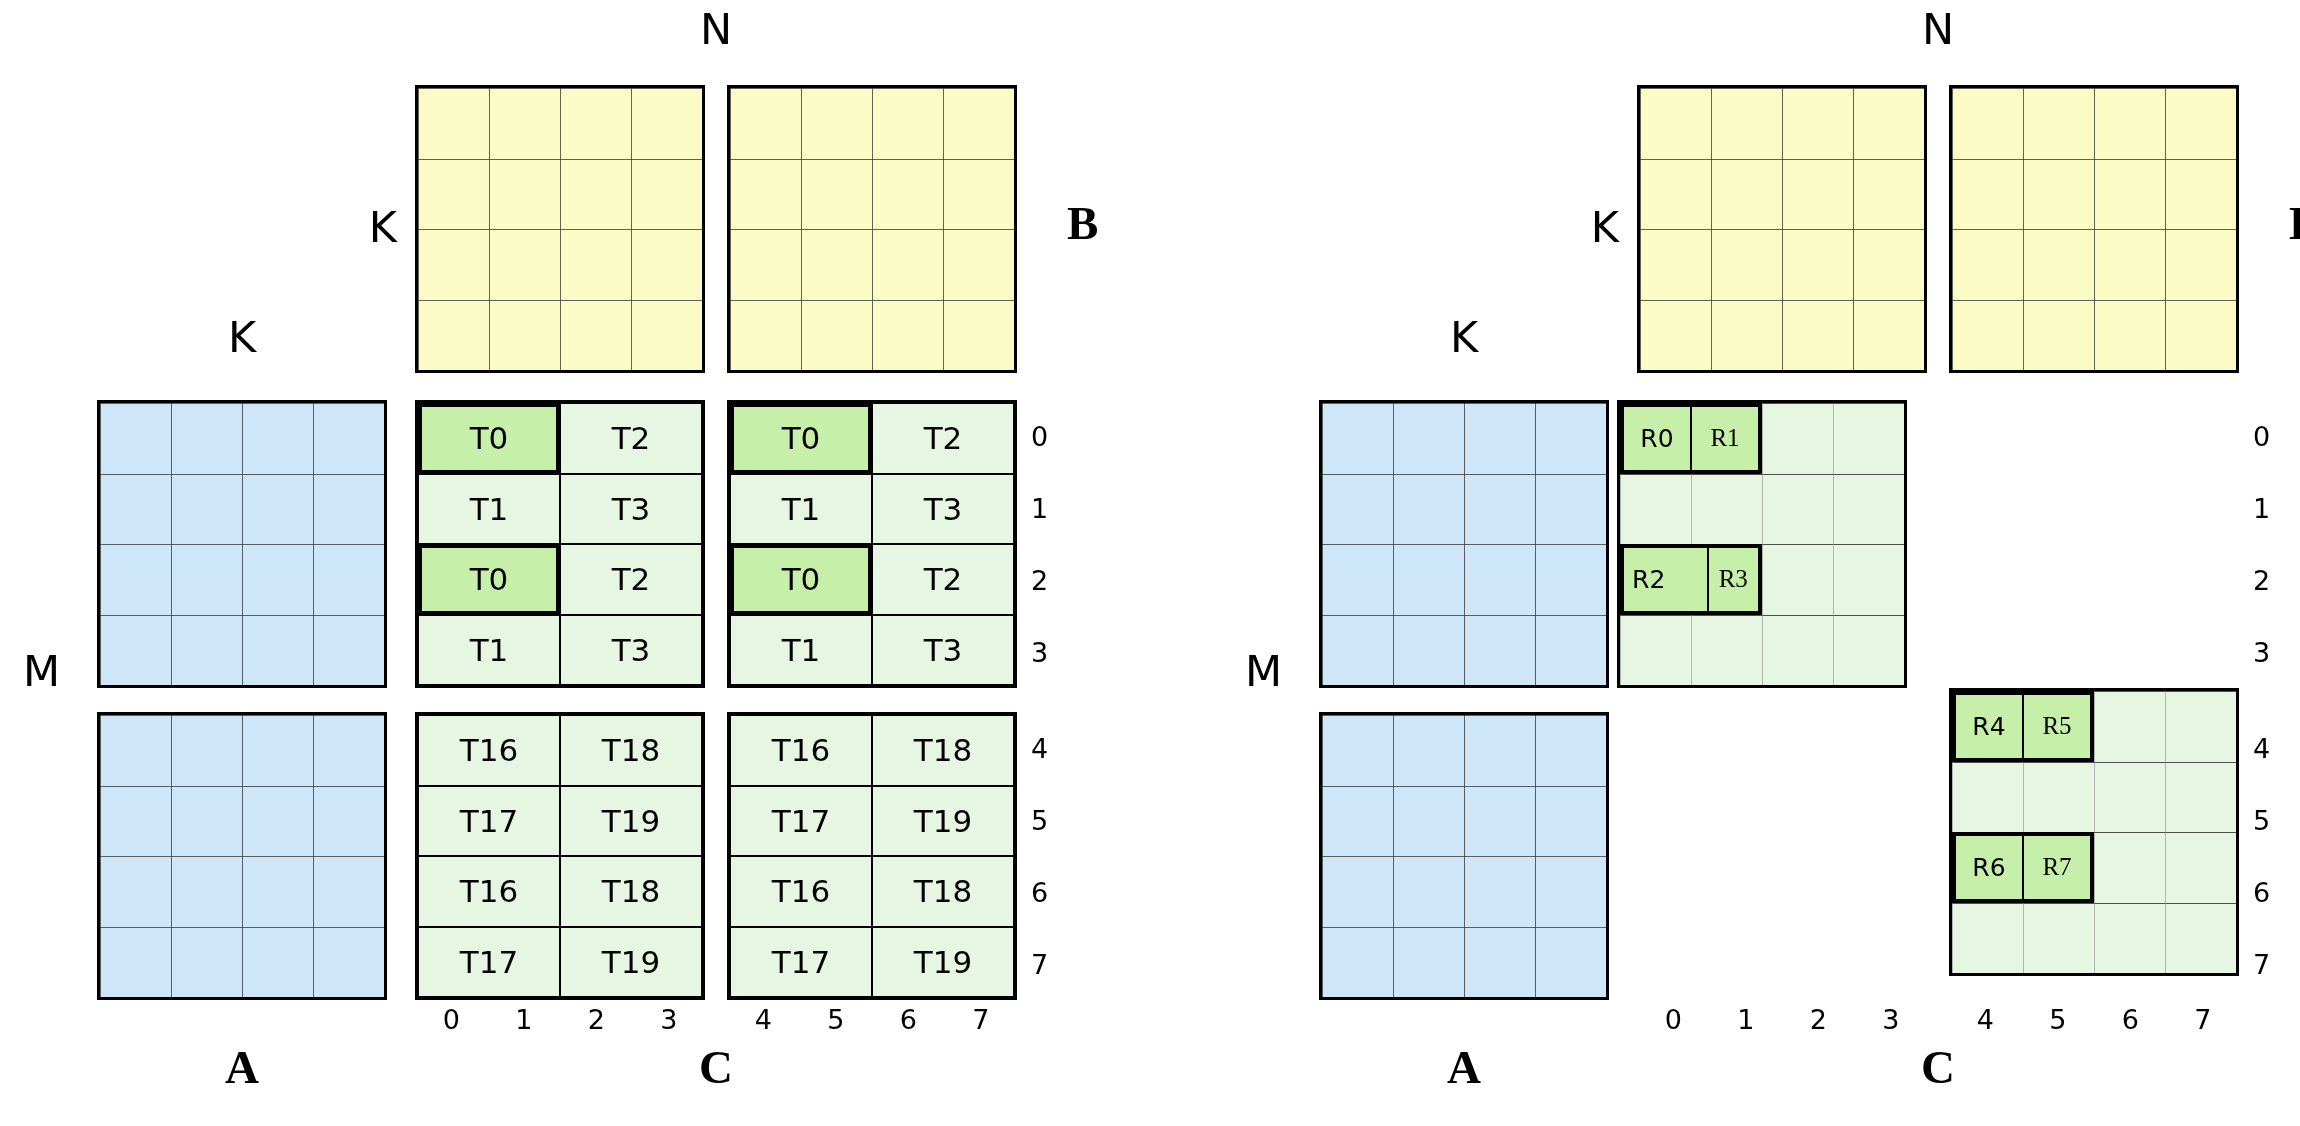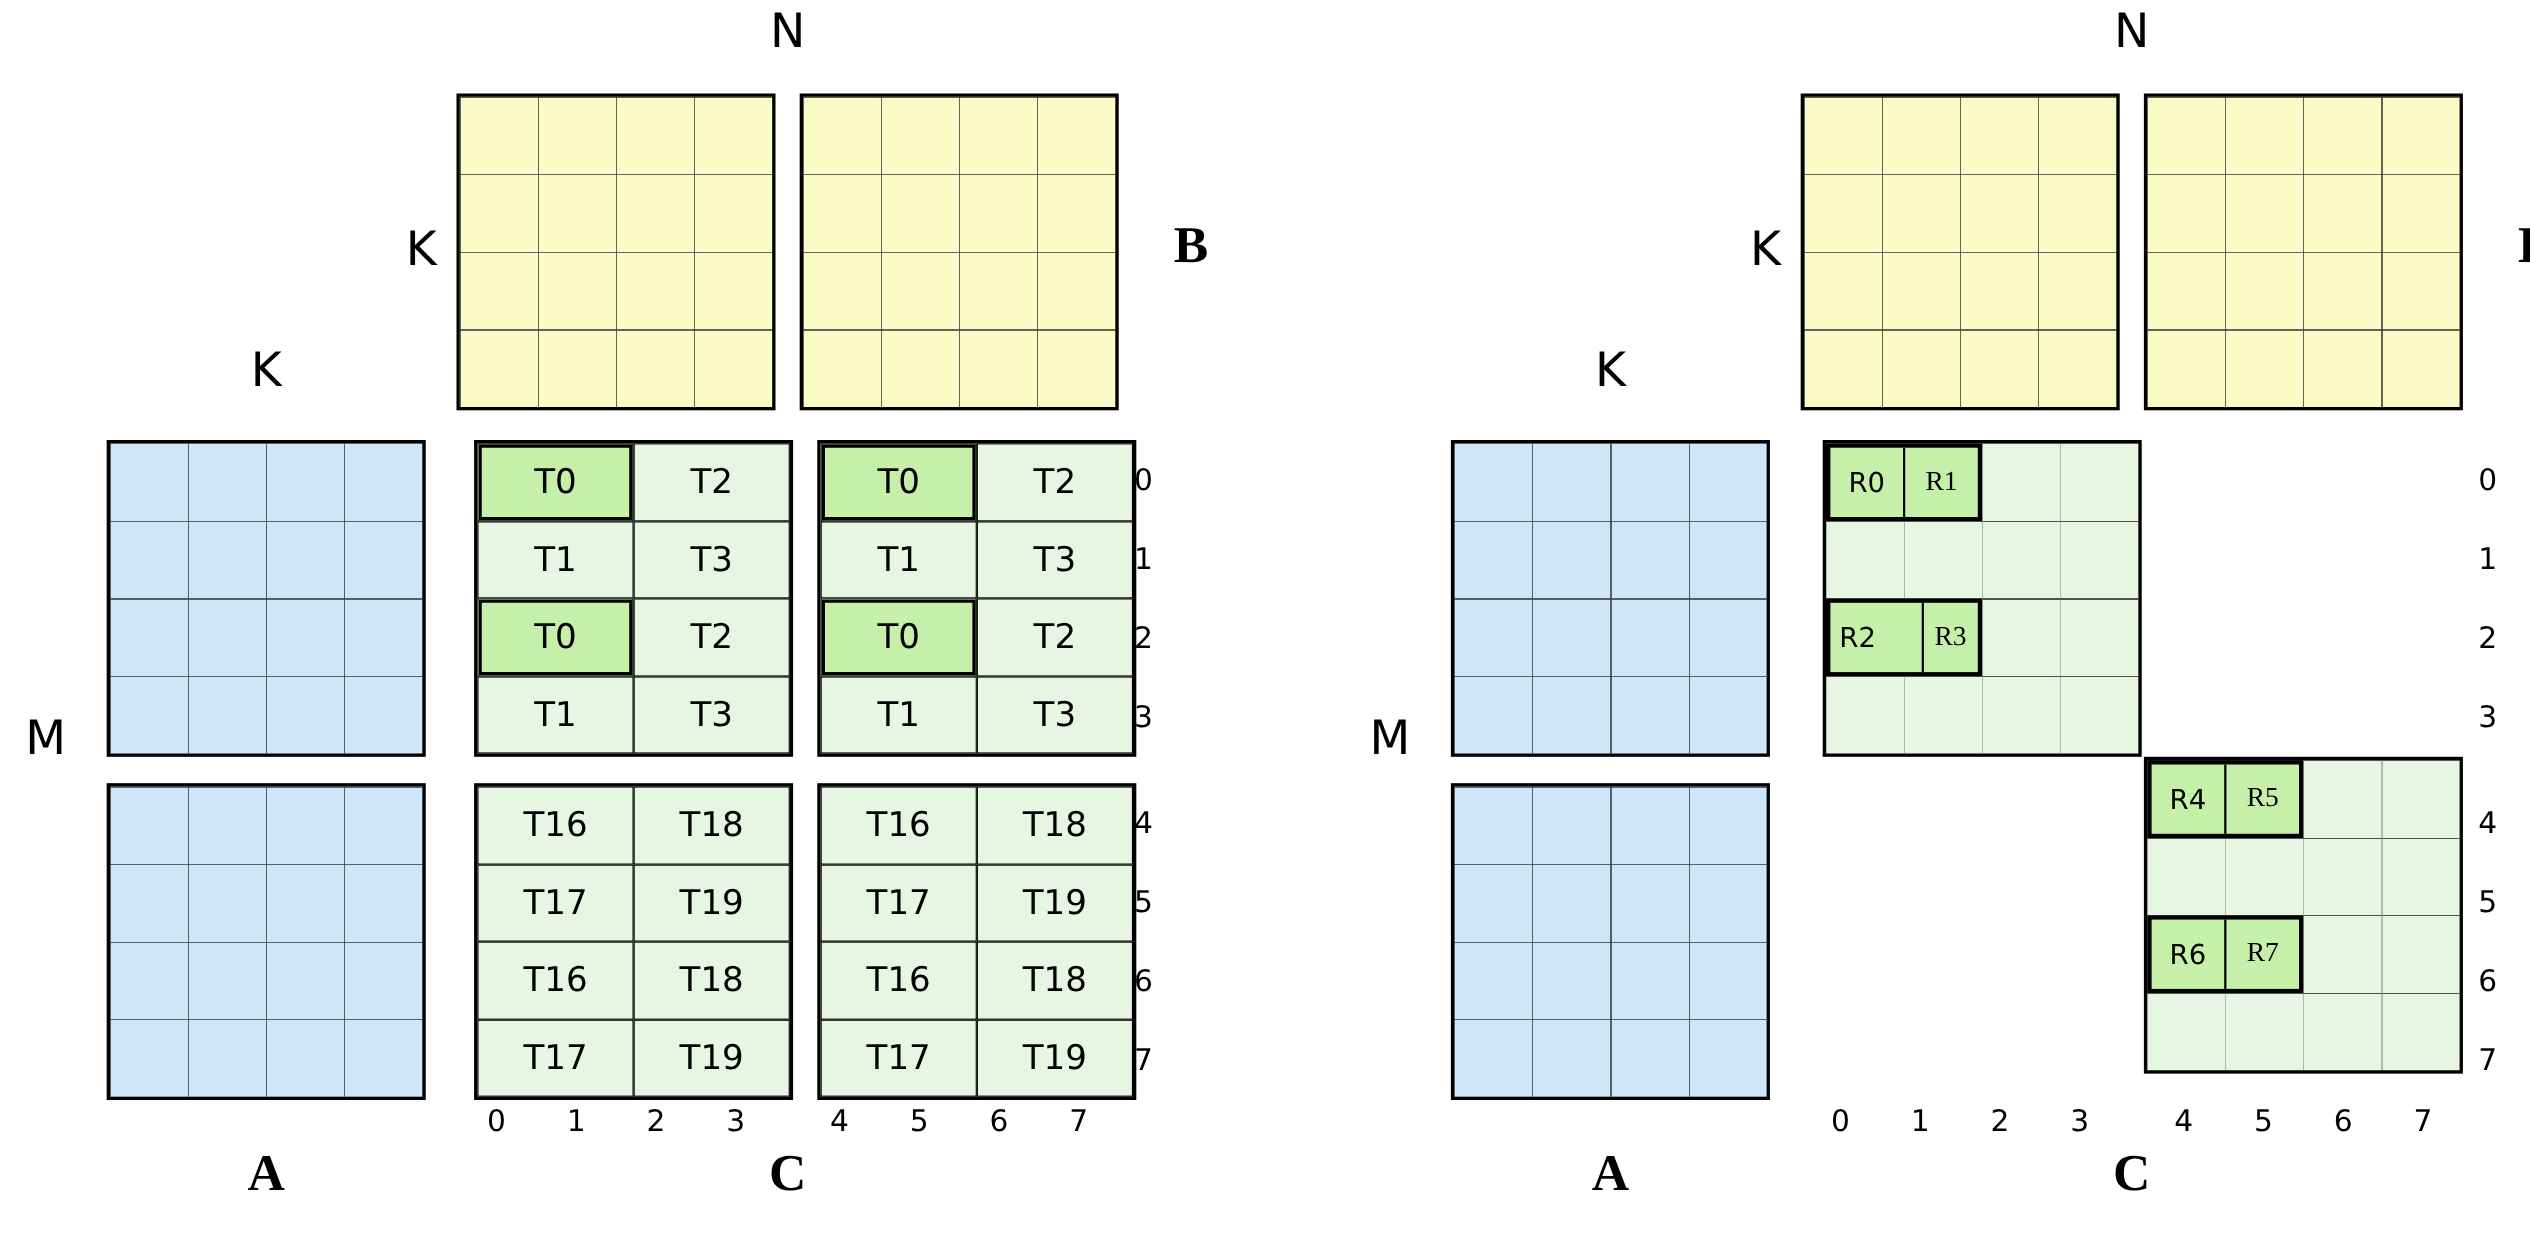--- a/index.html
+++ b/index.html
@@ -18,21 +18,20 @@
   .mat.a{background-color:var(--a-fill,#CDE6F8);}
   .mat.b{background-color:var(--b-fill,#FBFBC6);}
   .grid4{
     background-image:
       repeating-linear-gradient(to right, rgba(60,60,60,0.8) 0px, rgba(60,60,60,0.8) 1px, transparent 1px, transparent 25%),
       repeating-linear-gradient(to bottom, rgba(60,60,60,0.8) 0px, rgba(60,60,60,0.8) 1px, transparent 1px, transparent 25%);
   }
   .c-tiles{
     display:grid;grid-template-columns:1fr 1fr;grid-template-rows:repeat(4,1fr);
     background-color:var(--c-fill,#E7F6E2);
-    margin-left:16px;
   }
   .c-cell{
     border:1px solid #000;display:flex;align-items:center;justify-content:center;
     font-size:31px;
   }
   .c-cell.hl{
     background-color:var(--hl-fill,#C9EFAE);
     box-shadow:inset 0 0 0 3px #000;
   }
   .c-reg{
@@ -148,21 +147,21 @@
   <div class="mat b grid4" style="left:400px;top:85px"></div>
   <div class="mat b grid4" style="left:712px;top:85px"></div>
   <div class="lbl bold" style="left:1052px;top:200px">B</div>
 
   <div class="lbl" style="left:82px;top:316px;width:290px;text-align:center">K</div>
   <div class="lbl" style="left:8px;top:650px">M</div>
   <div class="mat a grid4" style="left:82px;top:400px"></div>
   <div class="mat a grid4" style="left:82px;top:712px"></div>
   <div class="lbl bold" style="left:82px;top:1044px;width:290px;text-align:center">A</div>
 
-  <div class="mat c-reg" style="left:420px;top:400px">
+  <div class="mat c-reg" style="left:380px;top:400px">
       <div class="reg-group" style="top: 0%; left: 0%;">
         <div class="reg-cell">R0</div>
         <div class="reg-cell">R1</div>
       </div>
       <div class="reg-group" style="top: 50%; left: 0%; gap: 33px;">
         <div class="reg-cell">R2</div>
         <div class="reg-cell">R3</div>
       </div>
     </div>
   <div class="mat c-reg" style="left:712px;top:400px">

